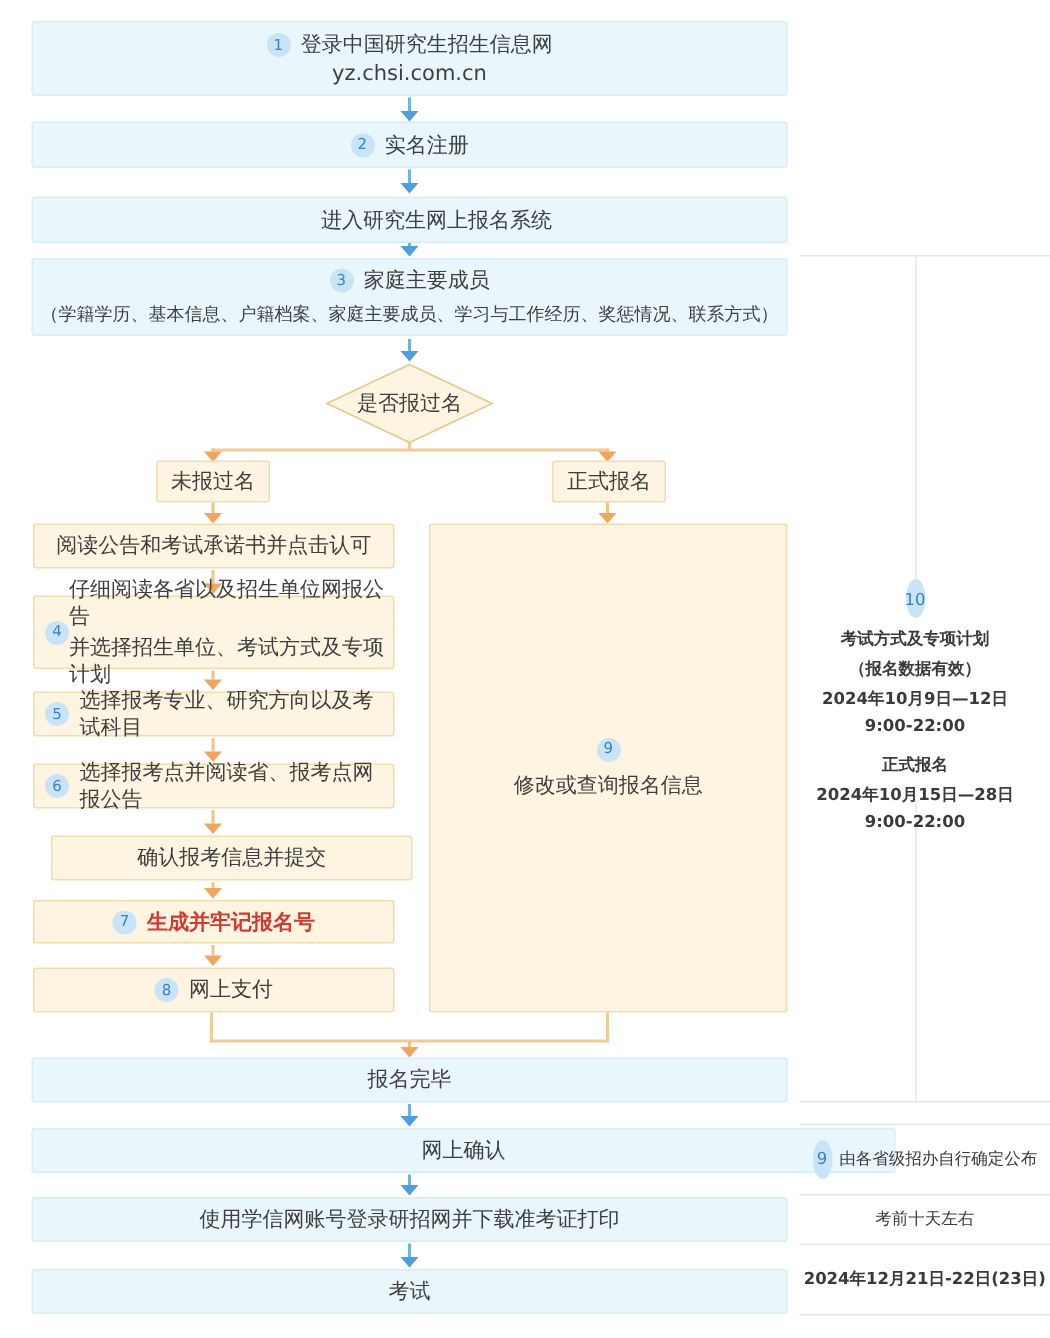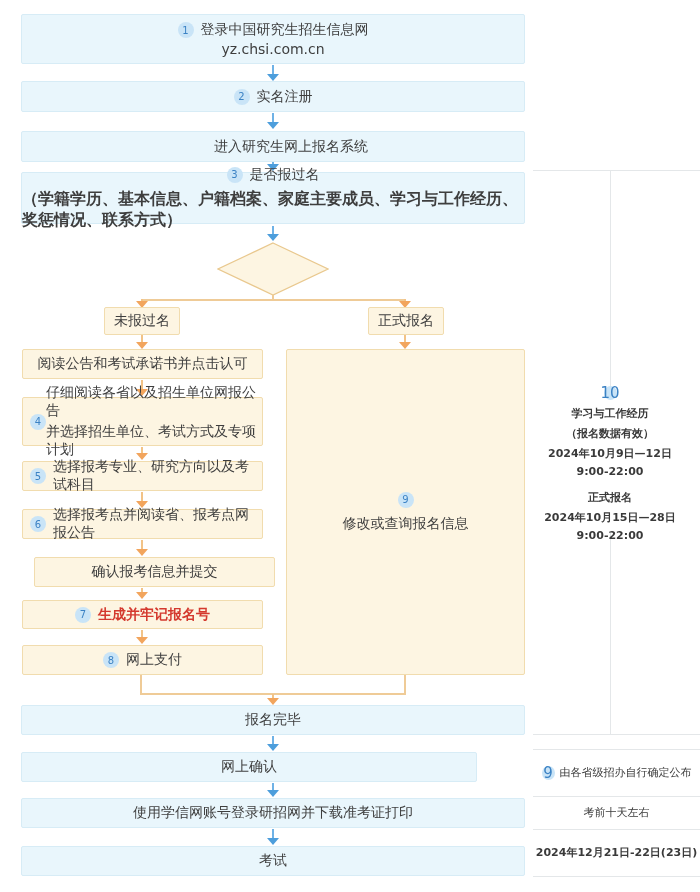--- a/index.html
+++ b/index.html
@@ -10,42 +10,42 @@
   .bbox{position:absolute;background:#e9f6fc;border:1px solid #d7ecf6;border-radius:2px;
         display:flex;align-items:center;justify-content:center;font-size:14px;font-weight:500;
         color:#3e3e3e;box-sizing:border-box;}
   .ybox{position:absolute;background:#fdf5e2;border:1px solid #f1dcae;border-radius:2px;
         display:flex;align-items:center;justify-content:center;font-size:14px;font-weight:500;
         color:#3e3e3e;box-sizing:border-box;}
   .col{flex-direction:column;}
   .badge{display:inline-flex;align-items:center;justify-content:center;flex:0 0 auto;
          width:16px;height:16px;border-radius:50%;background:#c9e4f7;color:#3b82c4;
          font-size:10px;font-weight:500;}
-  .badge.sm{width:13px;height:14px;font-size:15px;}
+  .badge.sm{width:13px;height:26px;font-size:11px;}
   .row{display:flex;align-items:center;gap:7px;}
   
   .arr{position:absolute;width:12px;display:flex;flex-direction:column;align-items:center;}
   .arr .stem{flex:1;width:2px;}
   .arr .head{width:0;height:0;border-left:6px solid transparent;border-right:6px solid transparent;
              border-top:7px solid;}
   .arr.blue .stem{background:#6fb2e6;}
   .arr.blue .head{border-top-color:#4d9edc;}
   .arr.orange .stem{background:#f2c387;}
   .arr.orange .head{border-top-color:#f2a55d;}
   
   .oline{position:absolute;background:#efcb97;}
   .gline{position:absolute;background:#e4e7e9;}
   
   .side-text{font-size:11px;color:#3a3a3a;}
   .side-block{position:absolute;display:flex;flex-direction:column;align-items:center;}
   .side-row{position:absolute;display:flex;align-items:center;justify-content:center;gap:5px;
             font-size:11px;color:#3a3a3a;}
   .bold{font-weight:700;}
   .red{color:#d4392e;font-weight:700;}
-  .detail{font-size:16px;margin-top:5px;font-weight:700;}
+  .detail{font-size:12px;margin-top:5px;font-weight:400;}
   .diamond-label{position:absolute;display:flex;align-items:center;justify-content:center;
                  font-size:14px;font-weight:500;color:#3e3e3e;}
 </style>
 </head>
 <body>
 
 <div class="canvas">
 
   <div class="bbox col" style="left:21px;top:14px;width:504px;height:50px;">
     <div class="row">
@@ -77,33 +77,34 @@
   </div>
 
   <div class="arr blue" style="left:267px;top:162px;height:9px;">
       <i class="stem"></i>
       <i class="head"></i>
     </div>
 
   <div class="bbox col" style="left:21px;top:172px;width:504px;height:52px;">
     <div class="row">
       <span class="badge">3</span>
-      <span>是否报过名</span>
+      <span>家庭主要成员</span>
     </div>
     <div class="detail">（学籍学历、基本信息、户籍档案、家庭主要成员、学习与工作经历、奖惩情况、联系方式）</div>
   </div>
 
   <div class="arr blue" style="left:267px;top:226px;height:15px;">
       <i class="stem"></i>
       <i class="head"></i>
     </div>
 
   <svg style="position:absolute;left:217px;top:242px;" width="112" height="54">
     <polygon points="56,1 111,27 56,53 1,27" fill="#fdf5e2" stroke="#e9c88e" stroke-width="1.2"></polygon>
   </svg>
+  <div class="diamond-label" style="left:217px;top:242px;width:112px;height:54px;">是否报过名</div>
 
   <div class="oline" style="left:272px;top:295px;width:2px;height:5px;"></div>
   <div class="oline" style="left:141px;top:299px;width:265px;height:2px;"></div>
   <div class="arr orange" style="left:136px;top:299px;height:9px;">
       <i class="stem"></i>
       <i class="head"></i>
     </div>
   <div class="arr orange" style="left:399px;top:299px;height:9px;">
       <i class="stem"></i>
       <i class="head"></i>
@@ -206,21 +207,21 @@
 
   <div class="bbox" style="left:21px;top:705px;width:504px;height:30px;">
     <span>报名完毕</span>
   </div>
 
   <div class="arr blue" style="left:267px;top:736px;height:15px;">
       <i class="stem"></i>
       <i class="head"></i>
     </div>
 
-  <div class="bbox" style="left:21px;top:752px;width:456px;height:30px;">
+  <div class="bbox" style="left:21px;top:752px;width:576px;height:30px;">
     <span>网上确认</span>
   </div>
 
   <div class="arr blue" style="left:267px;top:783px;height:14px;">
       <i class="stem"></i>
       <i class="head"></i>
     </div>
 
   <div class="bbox" style="left:21px;top:798px;width:504px;height:30px;">
     <span>使用学信网账号登录研招网并下载准考证打印</span>
@@ -234,21 +235,21 @@
   <div class="bbox" style="left:21px;top:846px;width:504px;height:30px;">
     <span>考试</span>
   </div>
 
   <div class="gline" style="left:533px;top:170px;width:167px;height:1px;"></div>
   <div class="gline" style="left:610px;top:170px;width:1px;height:218px;"></div>
   <div class="gline" style="left:610px;top:533px;width:1px;height:201px;"></div>
 
   <div class="side-block" style="left:525px;top:386px;width:170px;">
     <span class="badge sm">10</span>
-    <div class="side-text bold" style="margin-top:6px;">学习与工作经历</div>
+    <div class="side-text bold" style="margin-top:6px;">考试方式及专项计划</div>
     <div class="side-text bold" style="margin-top:5px;">（报名数据有效）</div>
     <div class="side-text bold" style="margin-top:5px;">2024年10月9日—12日</div>
     <div class="side-text bold" style="margin-top:4px;">9:00-22:00</div>
     <div class="side-text bold" style="margin-top:12px;">正式报名</div>
     <div class="side-text bold" style="margin-top:5px;">2024年10月15日—28日</div>
     <div class="side-text bold" style="margin-top:4px;">9:00-22:00</div>
   </div>
 
   <div class="gline" style="left:533px;top:734px;width:167px;height:1px;"></div>
   <div class="gline" style="left:533px;top:749px;width:167px;height:1px;"></div>

